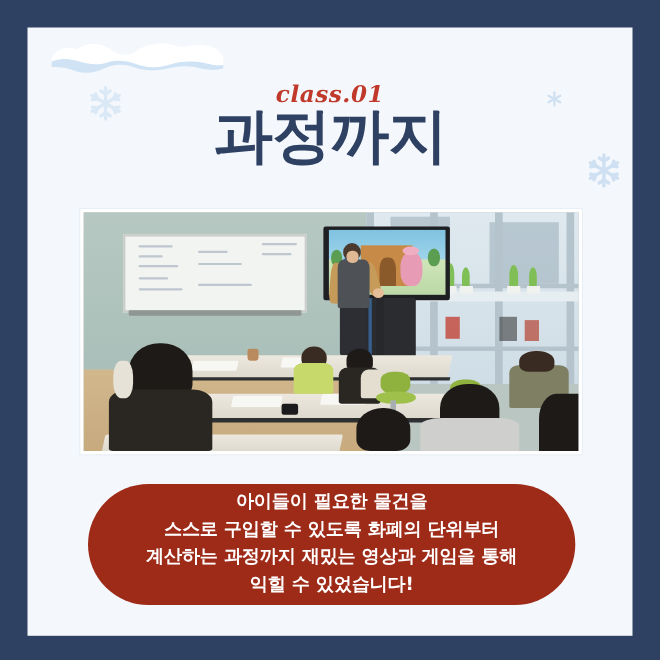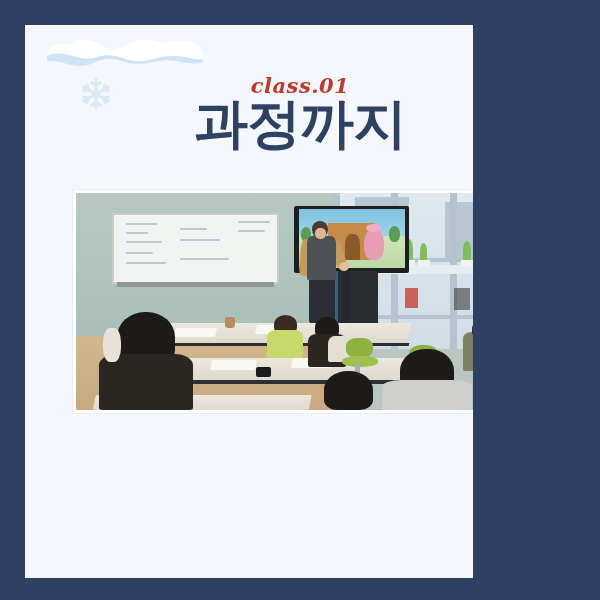--- a/index.html
+++ b/index.html
@@ -21,21 +21,21 @@
     height: 600px;
     background: #2f4163;
     overflow: hidden;
   }
 
   
   #panel {
     position: absolute;
     left: 25px;
     top: 25px;
-    width: 448px;
+    width: 550px;
     height: 553px;
     background: #f4f8fc;
     overflow: hidden;
   }
 
   
   #snowcap {
     position: absolute;
     left: 20px;
     top: 8px;
@@ -366,15 +366,21 @@
         <div class="p hair-dark" style="left:72%;top:72%;width:12%;height:22%;border-radius:46% 46% 26% 26%;"></div>
         <div class="p top-gray" style="left:68%;top:86%;width:20%;height:14%;border-radius:22% 22% 4% 4%;"></div>
 
         <div class="p top-camo" style="left:86%;top:64%;width:12%;height:18%;border-radius:16% 16% 4% 4%;"></div>
         <div class="p hair-brn" style="left:88%;top:58%;width:7%;height:9%;border-radius:48% 48% 30% 30%;"></div>
 
         <div class="p hair-dark" style="left:92%;top:76%;width:8%;height:24%;border-radius:44% 0 0 0;"></div>
       </div>
     </div>
 
+    <div id="caption">
+      <div id="caption-text">아이들이 필요한 물건을
+스스로 구입할 수 있도록 화폐의 단위부터
+계산하는 과정까지 재밌는 영상과 게임을 통해
+익힐 수 있었습니다!</div>
+    </div>
 
   </div>
 </div>
 
 </body></html>

